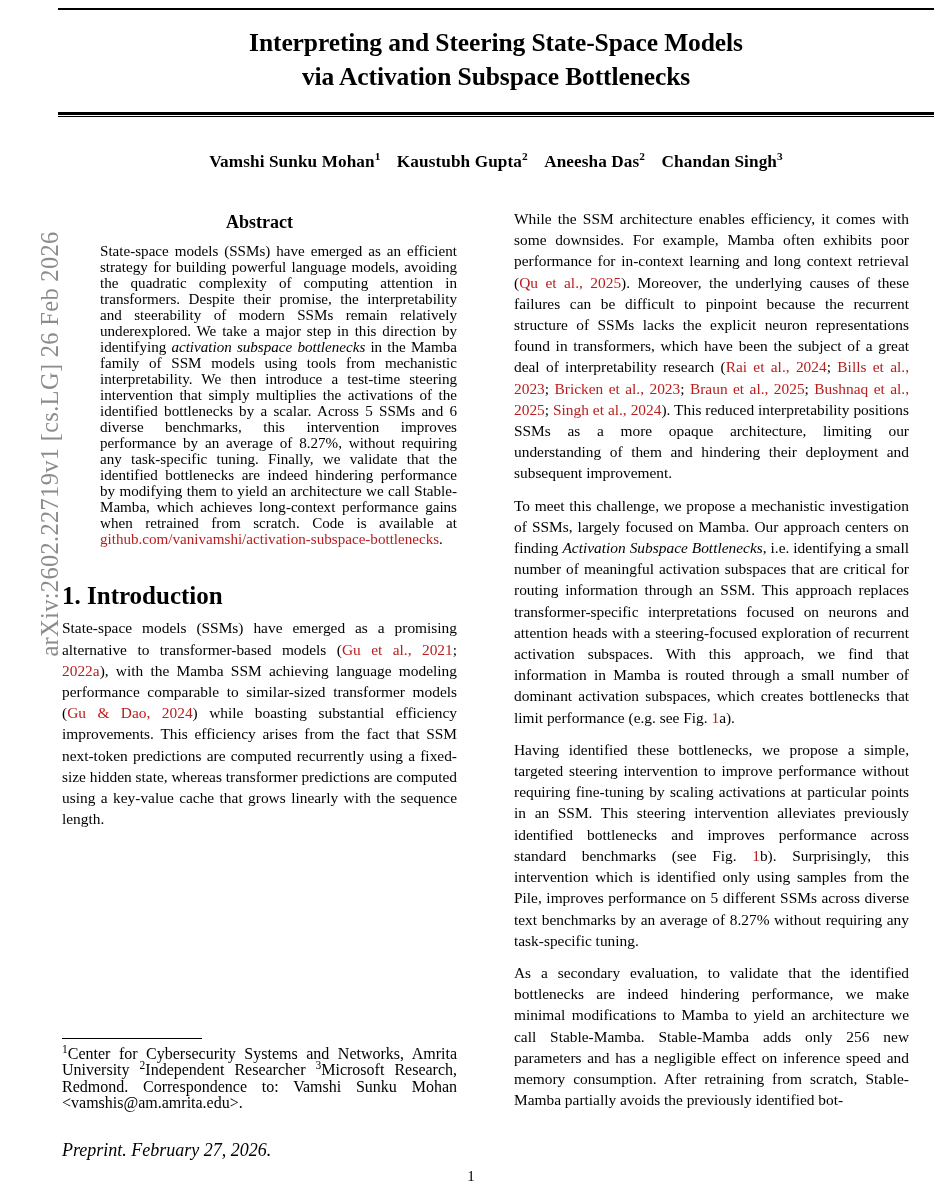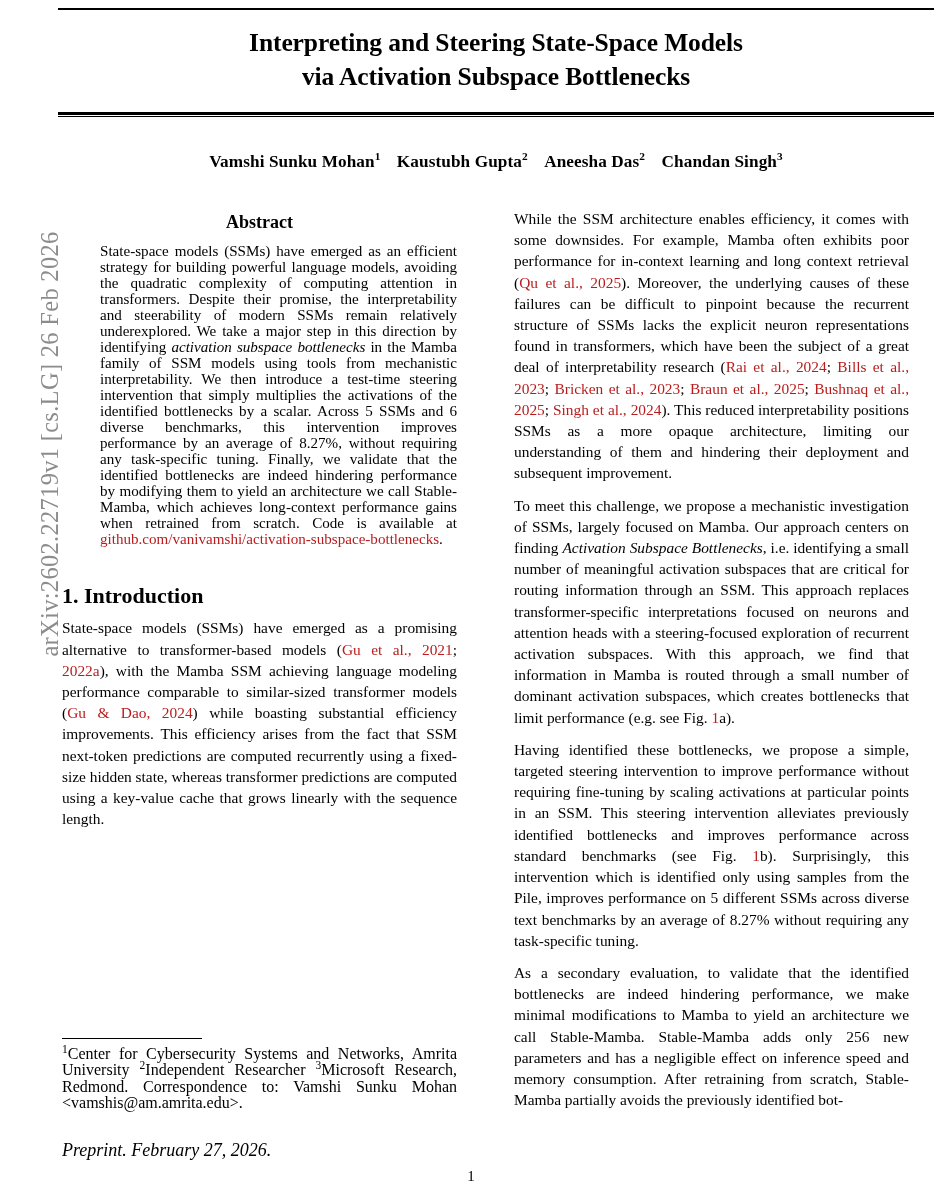--- a/index.html
+++ b/index.html
@@ -117,21 +117,21 @@
     margin: 0 0 0 38px;
     width: 357px;
     font-size: 15.1px;
     line-height: 16px;
     text-align: justify;
   }
   .abstract-body p { margin: 0; }
 
   h2.section {
     font-weight: bold;
-    font-size: 22px;
+    font-size: 25px;
     margin: 38px 0 11px 0;
     text-align: left;
   }
 
   p.para { margin: 0 0 11px 0; }
   p.para:last-child { margin-bottom: 0; }
 
   .lnk { color: #b91c1c; }
   em, .it { font-style: italic; }
 

